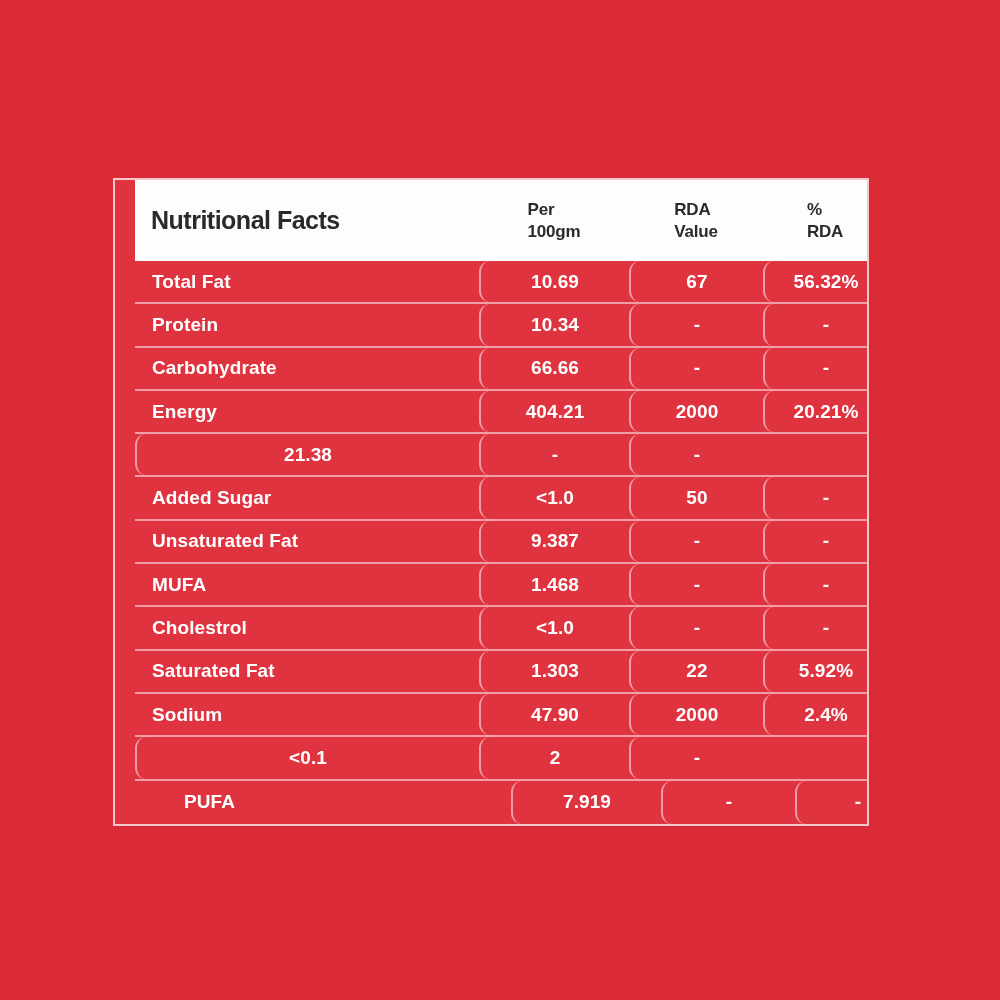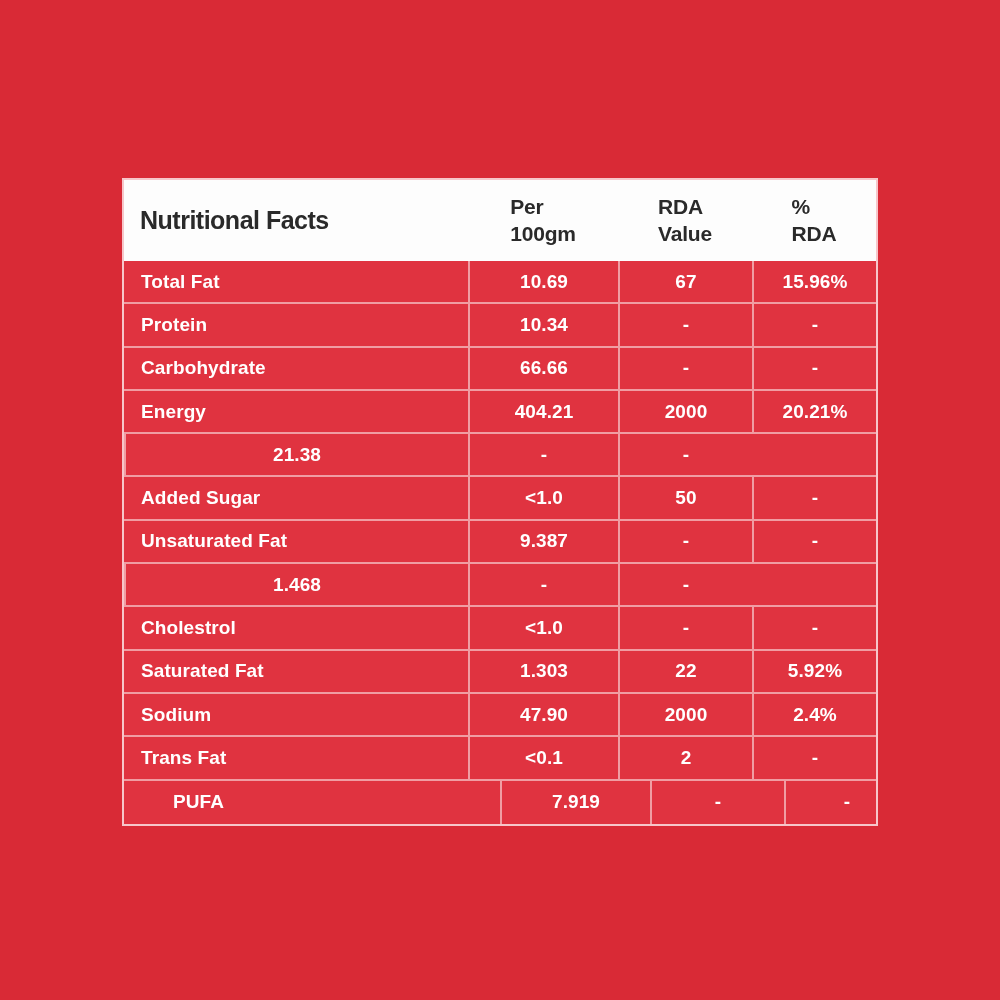--- a/index.html
+++ b/index.html
@@ -5,24 +5,25 @@
   * { margin: 0; padding: 0; box-sizing: border-box; }
   html, body {
     width: 1000px; height: 1000px;
     font-family: "Liberation Sans", sans-serif;
     overflow: hidden;
   }
   body { background: #D92A36; }
 
   .nutri-table {
     position: absolute;
-    left: 122px; top: 178px;
+    left: 113px; top: 178px;
     width: 756px;
     border: 2px solid rgba(255,255,255,0.72);
     background: #E03340;
+    padding-left: 20px;
   }
 
   .header-row {
     display: grid;
     grid-template-columns: 344px 150px 134px 124px;
     background: #FDFDFD;
     height: 81px;
     align-items: center;
   }
   .title-cell {
@@ -33,21 +34,21 @@
     letter-spacing: -0.5px;
   }
   .col-head-cell {
     display: flex;
     justify-content: center;
   }
   .col-head-cell span {
     display: inline-block;
     text-align: left;
     white-space: pre-line;
-    font-size: 21px;
+    font-size: 17px;
     font-weight: 600;
     line-height: 1.28;
     color: #2A2A2A;
     letter-spacing: -0.2px;
   }
 
   .data-row {
     display: grid;
     grid-template-columns: 344px 150px 134px 124px;
     height: 43.3px;
@@ -59,21 +60,21 @@
     display: flex;
     align-items: center;
     color: #FFFFFF;
     font-size: 19px;
     font-weight: bold;
     letter-spacing: 0.1px;
     text-align: right;
   }
   .cell.label { padding-left: 17px; }
   .cell.value { justify-content: center; }
-  .cell.value, .cell.rda, .cell.pct { border-left: 2px solid rgba(255,255,255,0.52); }
+  .cell.value, .cell.rda, .cell.pct { border-left: 2px solid rgba(255,255,255,0.52); border-radius: 11px; }
 </style>
 </head>
 <body>
 
 <div class="nutri-table">
 
   <div class="header-row">
     <div class="title-cell">Nutritional Facts</div>
     <div class="col-head-cell">
       <span>Per
@@ -87,21 +88,21 @@
       <span>%
 RDA</span>
     </div>
   </div>
 
   <div>
   <div class="data-row">
     <div class="cell label">Total Fat</div>
     <div class="cell value">10.69</div>
     <div class="cell value rda">67</div>
-    <div class="cell value pct">15.96%</div>
+    <div class="cell value pct">56.32%</div>
   </div>
 
   <div class="data-row">
     <div class="cell label">Protein</div>
     <div class="cell value">10.34</div>
     <div class="cell value rda">-</div>
     <div class="cell value pct">-</div>
   </div>
 
   <div class="data-row">
@@ -132,20 +133,21 @@
   </div>
 
   <div class="data-row">
     <div class="cell label">Unsaturated Fat</div>
     <div class="cell value">9.387</div>
     <div class="cell value rda">-</div>
     <div class="cell value pct">-</div>
   </div>
 
   <div class="data-row">
+    <div class="cell label">MUFA</div>
     <div class="cell value">1.468</div>
     <div class="cell value rda">-</div>
     <div class="cell value pct">-</div>
   </div>
 
   <div class="data-row">
     <div class="cell label">Cholestrol</div>
     <div class="cell value">&lt;1.0</div>
     <div class="cell value rda">-</div>
     <div class="cell value pct">-</div>
@@ -159,21 +161,20 @@
   </div>
 
   <div class="data-row">
     <div class="cell label">Sodium</div>
     <div class="cell value">47.90</div>
     <div class="cell value rda">2000</div>
     <div class="cell value pct">2.4%</div>
   </div>
 
   <div class="data-row">
-    <div class="cell label">Trans Fat</div>
     <div class="cell value">&lt;0.1</div>
     <div class="cell value rda">2</div>
     <div class="cell value pct">-</div>
   </div>
 
   <div class="data-row">
     <div class="cell label">PUFA</div>
     <div class="cell value">7.919</div>
     <div class="cell value rda">-</div>
     <div class="cell value pct">-</div>

